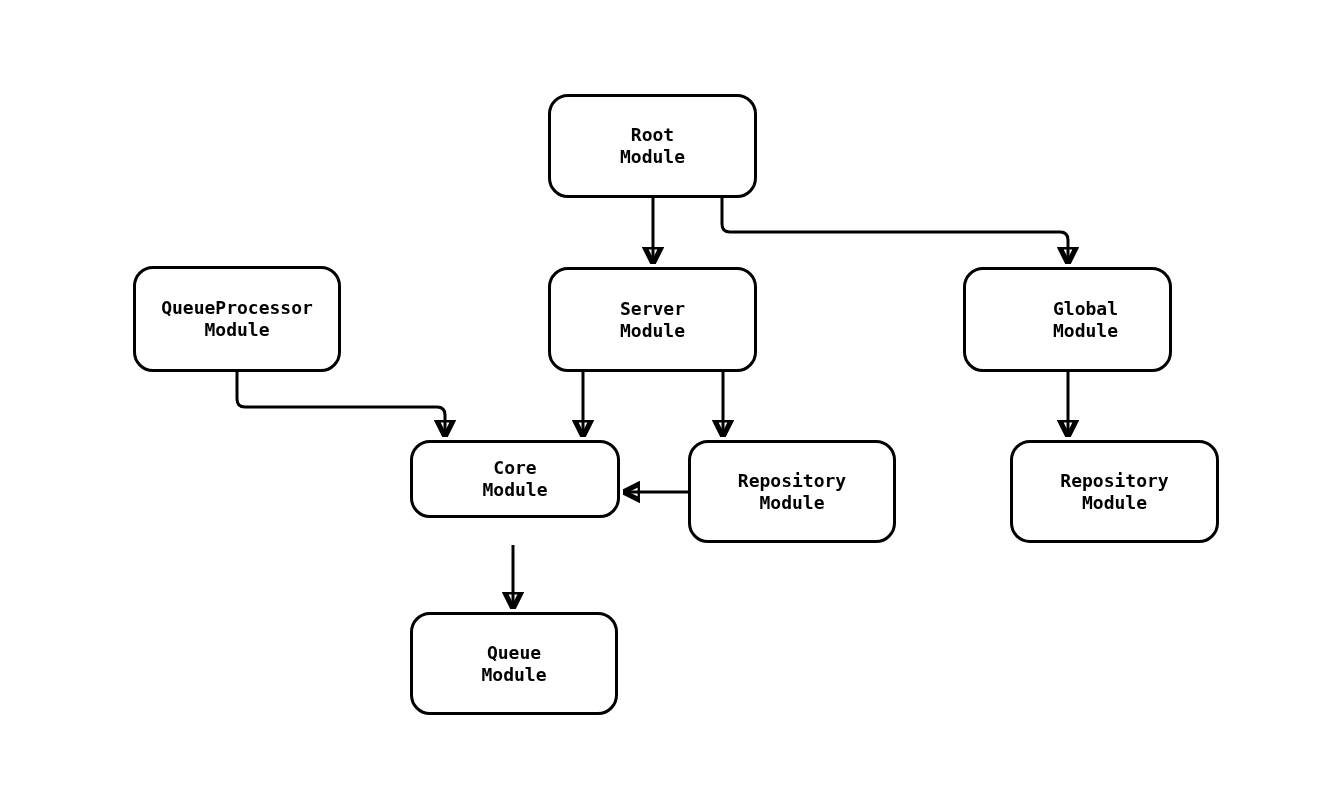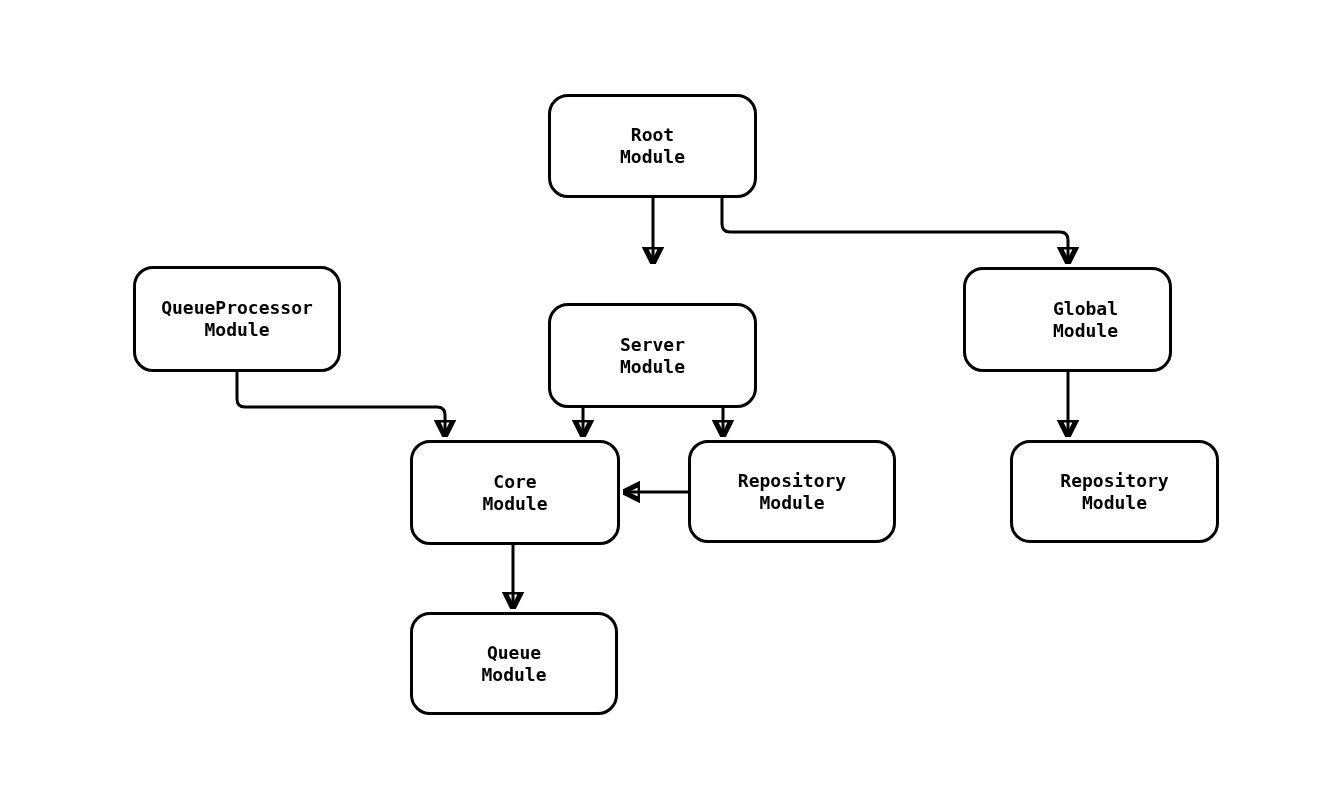--- a/index.html
+++ b/index.html
@@ -38,23 +38,23 @@
     justify-content: center;
     text-align: center;
     color: #000000;
     font-weight: bold;
     font-size: 18px;
     line-height: 22px;
     white-space: pre-line;
   }
   .node-root          { left: 548px;  top: 94px;  width: 209px; height: 104px; }
   .node-queueprocessor{ left: 133px;  top: 266px; width: 208px; height: 106px; }
-  .node-server        { left: 548px;  top: 267px; width: 209px; height: 105px; margin-top: 36px; }
+  .node-server        { left: 548px;  top: 267px; width: 209px; height: 105px; }
   .node-global        { left: 963px;  top: 267px; width: 209px; height: 105px; padding-left: 36px; }
-  .node-core          { left: 410px;  top: 440px; width: 210px; height: 105px; }
+  .node-core          { left: 410px;  top: 440px; width: 210px; height: 78px; }
   .node-endpoints     { left: 688px;  top: 440px; width: 208px; height: 103px; }
   .node-repository    { left: 963px;  top: 440px; width: 209px; height: 103px; margin-left: 47px; }
   .node-queue         { left: 410px;  top: 612px; width: 208px; height: 103px; }
 </style>
 </head>
 <body>
 
 <div class="canvas">
 
   <svg class="edges-layer" width="1337" height="809" viewBox="0 0 1337 809" xmlns="http://www.w3.org/2000/svg">

